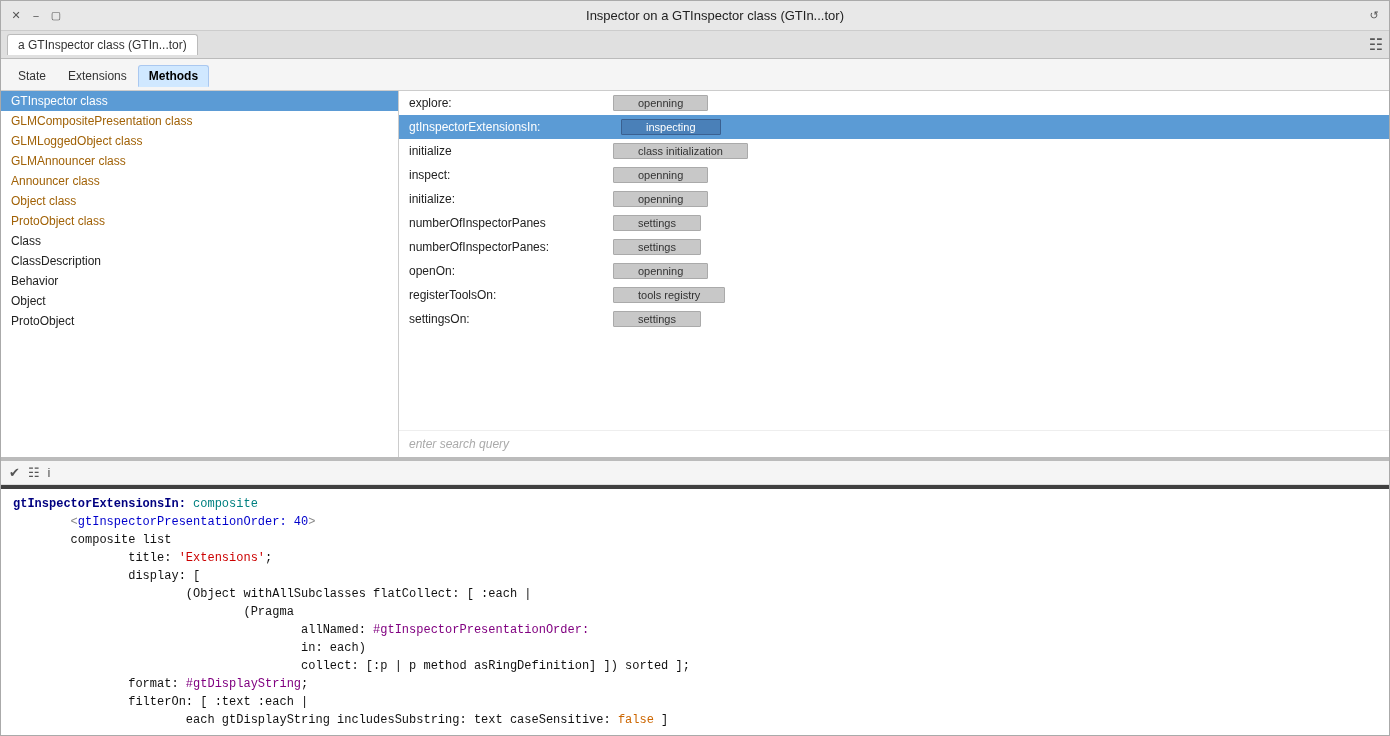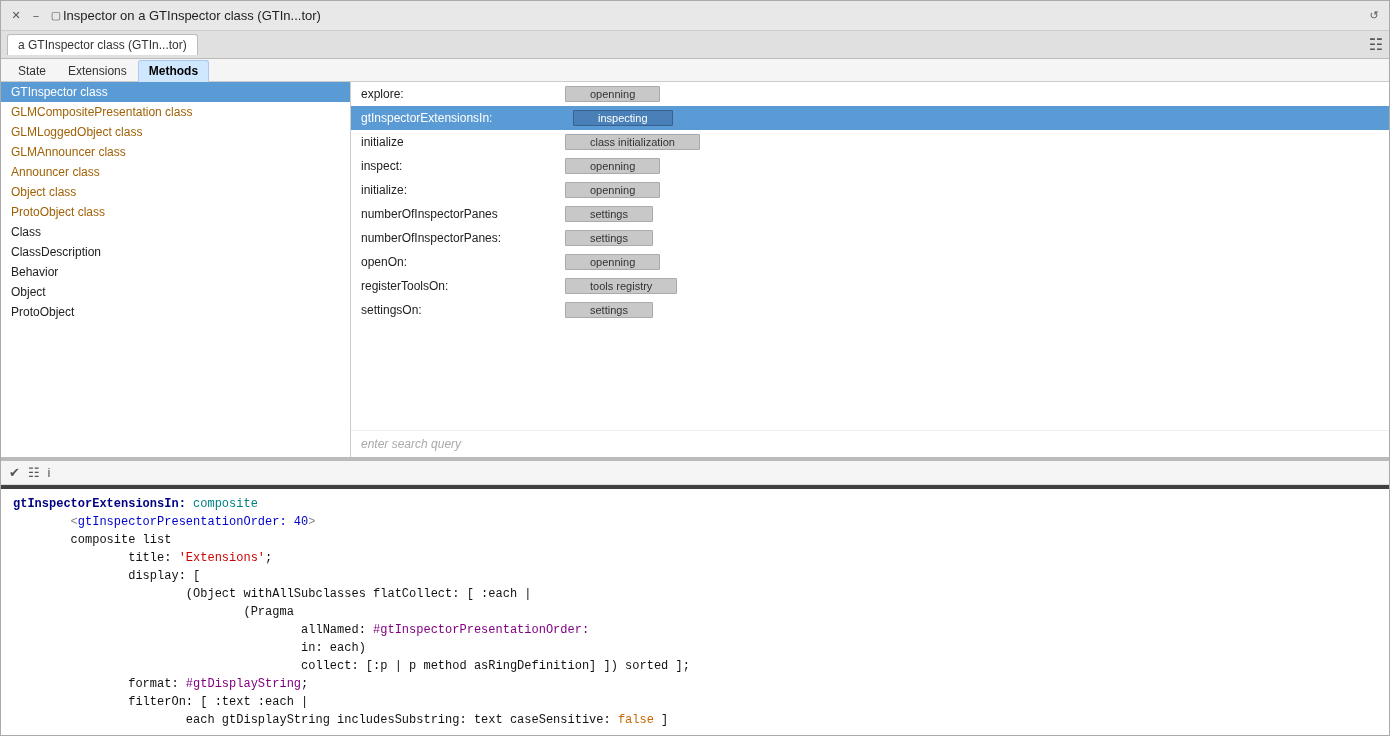--- a/index.html
+++ b/index.html
@@ -3,36 +3,36 @@
   <meta charset="utf-8">
   <style>
     * { box-sizing: border-box; margin: 0; padding: 0; }
     body { font-family: 'Segoe UI', Arial, sans-serif; font-size: 13px; background: #f0f0f0; width: 1390px; height: 736px; overflow: hidden; }
 
     .window { width: 1390px; height: 736px; background: #ececec; border: 1px solid #aaa; display: flex; flex-direction: column; }
 
     .title-bar { display: flex; align-items: center; justify-content: space-between; background: #e8e8e8; border-bottom: 1px solid #ccc; height: 30px; padding: 0 8px; }
     .title-bar-controls { display: flex; gap: 6px; align-items: center; }
     .title-bar-btn { width: 14px; height: 14px; display: flex; align-items: center; justify-content: center; cursor: pointer; font-size: 11px; color: #555; }
-    .title-bar-title { flex: 1; font-size: 13px; color: #222; }
+    .title-bar-title { flex: 1; text-align: center; font-size: 13px; color: #222; }
     .title-bar-right { display: flex; align-items: center; }
 
     .tab-bar-outer { background: #e0e0e0; border-bottom: 1px solid #bbb; padding: 0 6px; display: flex; align-items: center; height: 28px; }
     .window-tab { background: #d6d6d6; border: 1px solid #bbb; border-bottom: none; padding: 3px 10px; font-size: 12px; color: #333; cursor: pointer; margin-right: 2px; border-radius: 3px 3px 0 0; }
     .window-tab.active { background: #fff; }
 
-    .tabs-row { display: flex; align-items: center; background: #f5f5f5; border-bottom: 1px solid #ccc; padding: 2px 6px 0 6px; height: 23px; }
+    .tabs-row { display: flex; align-items: center; background: #f5f5f5; border-bottom: 1px solid #ccc; padding: 2px 6px 0 6px; height: 32px; }
     .tab { padding: 3px 10px; font-size: 12px; cursor: pointer; border: 1px solid transparent; border-radius: 3px 3px 0 0; color: #333; }
     .tab.active { background: #d0e8ff; border: 1px solid #aac8f0; border-bottom: 1px solid #d0e8ff; font-weight: bold; color: #000; }
 
     .main-content { display: flex; flex-direction: column; flex: 1; overflow: hidden; }
 
     .split-pane { display: flex; flex: 1; overflow: hidden; border-bottom: 2px solid #bbb; }
 
-    .left-panel { width: 350px; min-width: 200px; background: #fff; border-right: 1px solid #ccc; overflow-y: auto; display: flex; flex-direction: column; }
+    .left-panel { width: 398px; min-width: 200px; background: #fff; border-right: 1px solid #ccc; overflow-y: auto; display: flex; flex-direction: column; }
     .list-item { padding: 3px 10px; font-size: 12px; cursor: pointer; color: #a16207; }
     .list-item.selected { background: #5b9bd5; color: #fff; }
     .list-item.plain { color: #222; }
 
     .right-panel { flex: 1; background: #fff; overflow-y: auto; display: flex; flex-direction: column; }
     .method-row { display: flex; align-items: center; padding: 3px 10px; font-size: 12px; min-height: 24px; cursor: pointer; }
     .method-row.selected { background: #5b9bd5; }
     .method-name { color: #222; min-width: 200px; }
     .method-name.selected { color: #fff; }
     .method-badge { display: inline-block; background: #c8c8c8; border: 1px solid #aaa; border-radius: 1px; padding: 1px 24px; font-size: 11px; color: #333; margin-left: 4px; }

